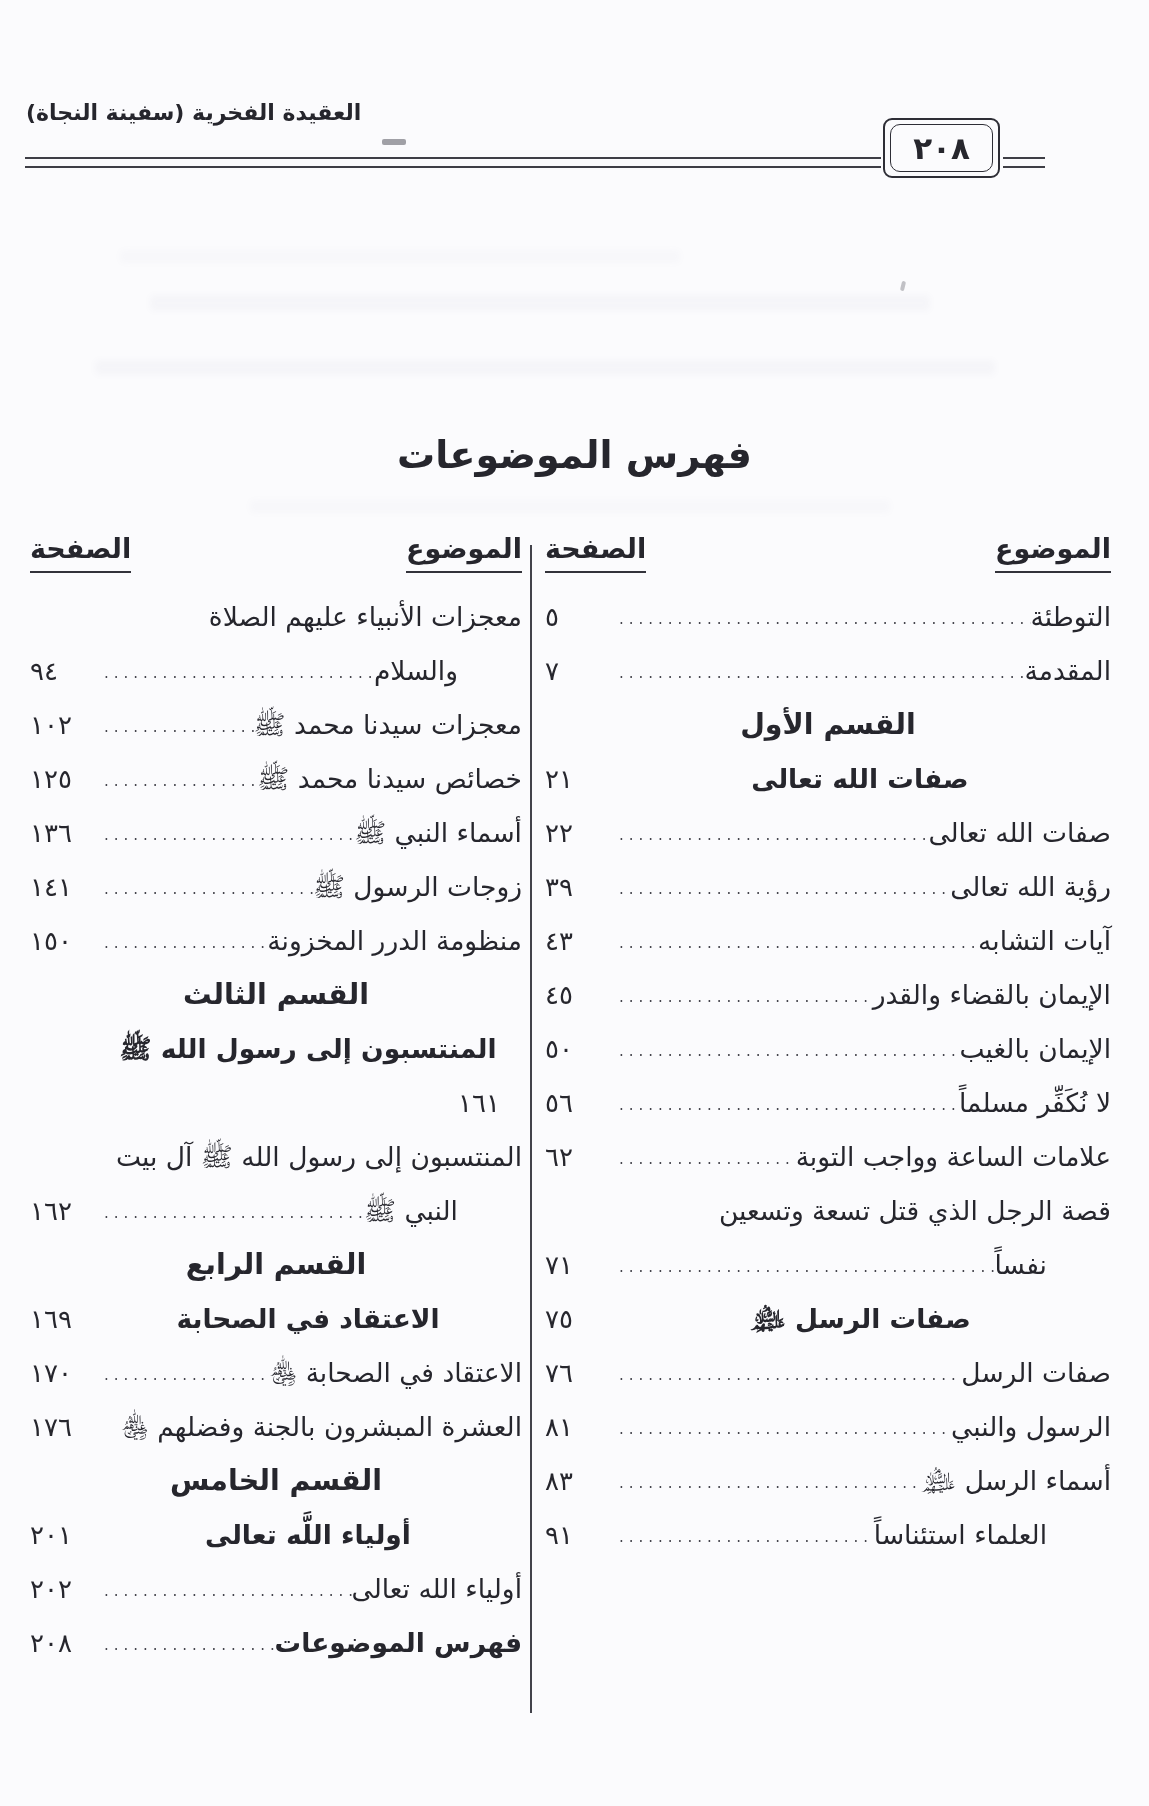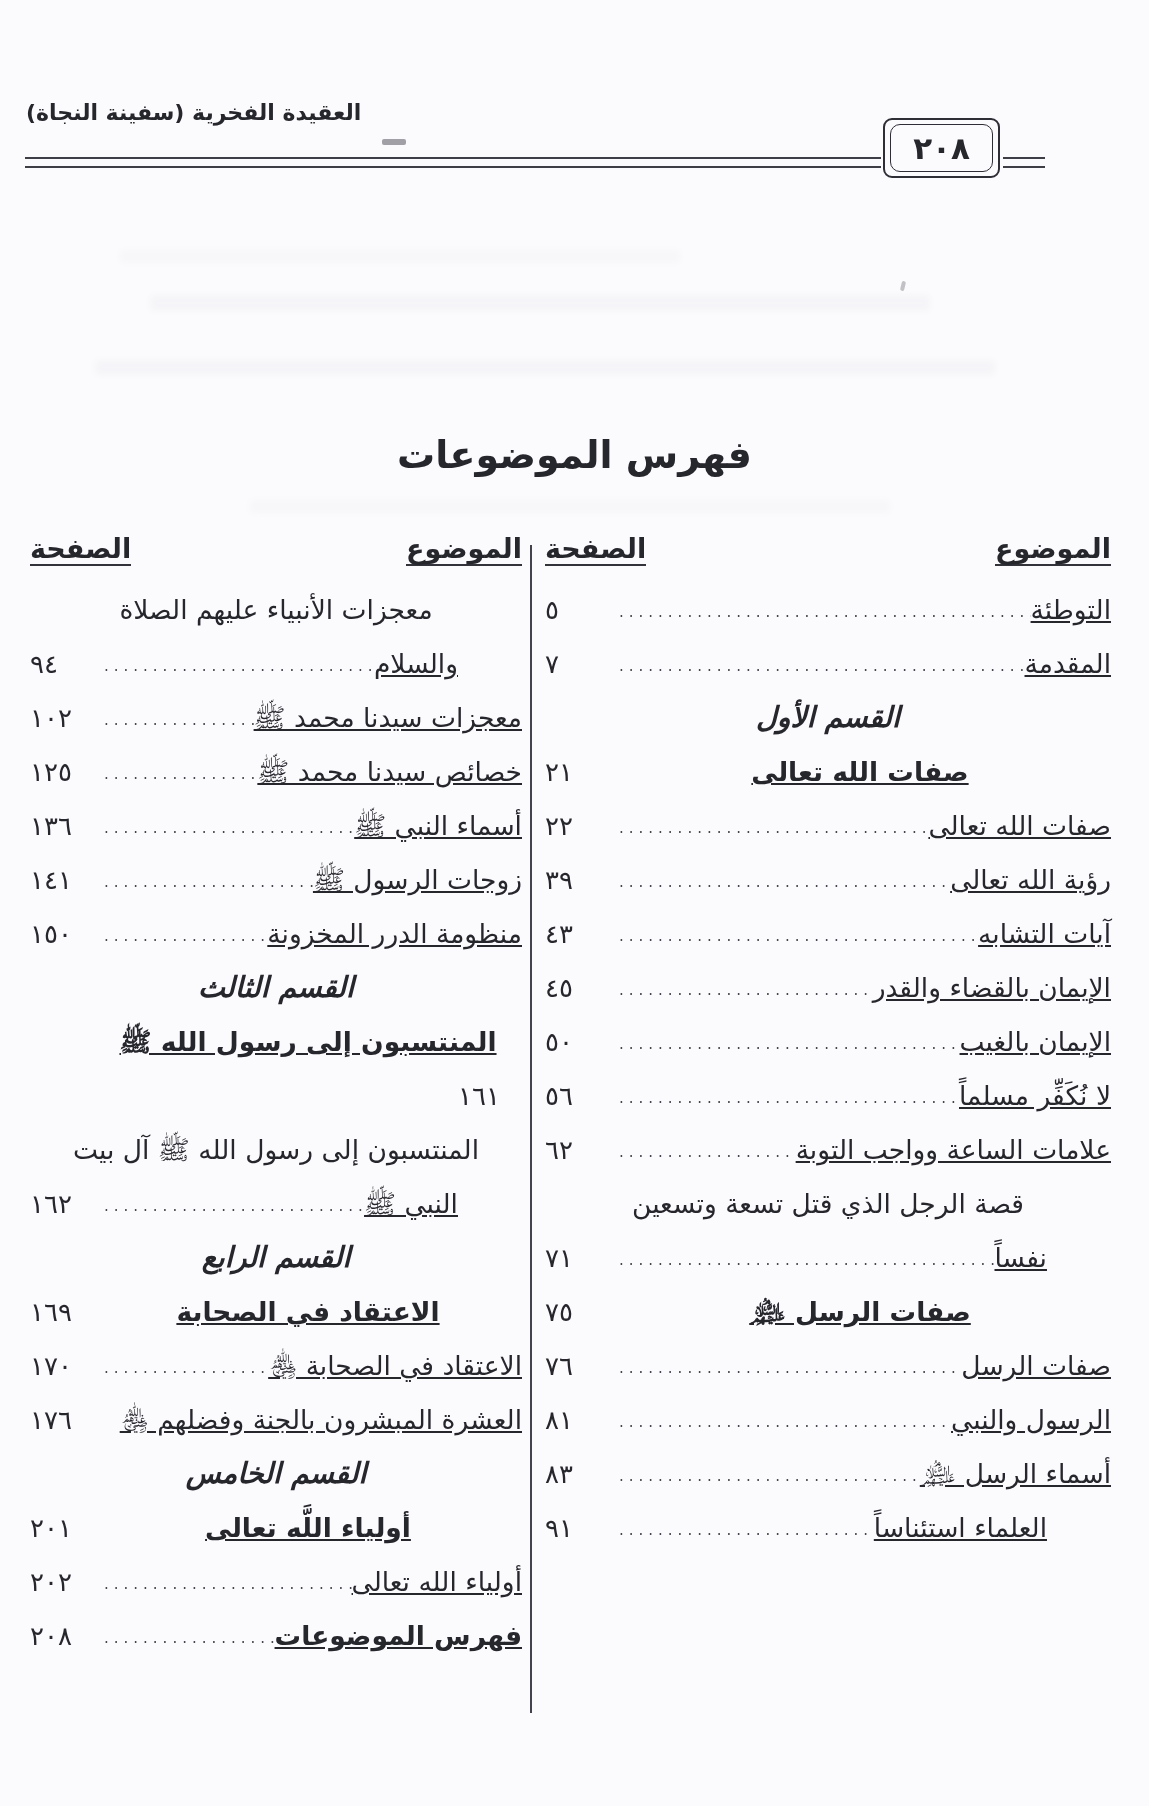--- a/index.html
+++ b/index.html
@@ -49,32 +49,32 @@
 
   
   .divider{position:absolute;left:530px;top:545px;width:2px;height:1168px;background:#43434b;}
   .col{position:absolute;top:533px;direction:rtl;}
   .col-right{left:545px;width:566px;}
   .col-left{left:30px;width:492px;}
   .colhead{
     display:flex;justify-content:space-between;align-items:baseline;
     font-size:27px;font-weight:bold;margin-bottom:26px;
   }
-  .colhead span{border-bottom:2.5px solid #33333b;}
+  .colhead span{border-bottom:2.5px solid #33333b;padding-bottom:7px;}
 
   .row{display:flex;align-items:baseline;direction:rtl;font-size:26.5px;
        line-height:36px;margin-bottom:18px;}
-  .topic{white-space:nowrap;text-decoration:underline;}
+  .topic{white-space:nowrap;}
   .dots{flex:1;min-width:0;overflow:hidden;white-space:nowrap;direction:ltr;text-align:left;
         font-size:15px;letter-spacing:5px;color:#45454d;padding:0 10px;align-self:center;
         transform:translateY(2px);}
   .pg{min-width:64px;text-align:left;font-size:26px;white-space:nowrap;}
-  .section{text-align:center;font-weight:bold;font-size:28.5px;line-height:36px;margin:18px 0;font-style:italic;}
+  .section{text-align:center;font-weight:bold;font-size:28.5px;line-height:36px;margin:18px 0;}
   .row.sub .topic{flex:1;text-align:center;font-weight:bold;white-space:normal;}
-  .row2 .l1{font-size:26.5px;line-height:36px;margin-bottom:18px;text-align:center;}
+  .row2 .l1{font-size:26.5px;line-height:36px;margin-bottom:18px;text-align:right;}
   .row2 .cont{padding-right:64px;}
   .row.boldrow .topic{font-weight:bold;}
 </style>
 </head>
 <body>
 
 <div class="page">
 
   <div>
     <div class="ghost g1"></div>

